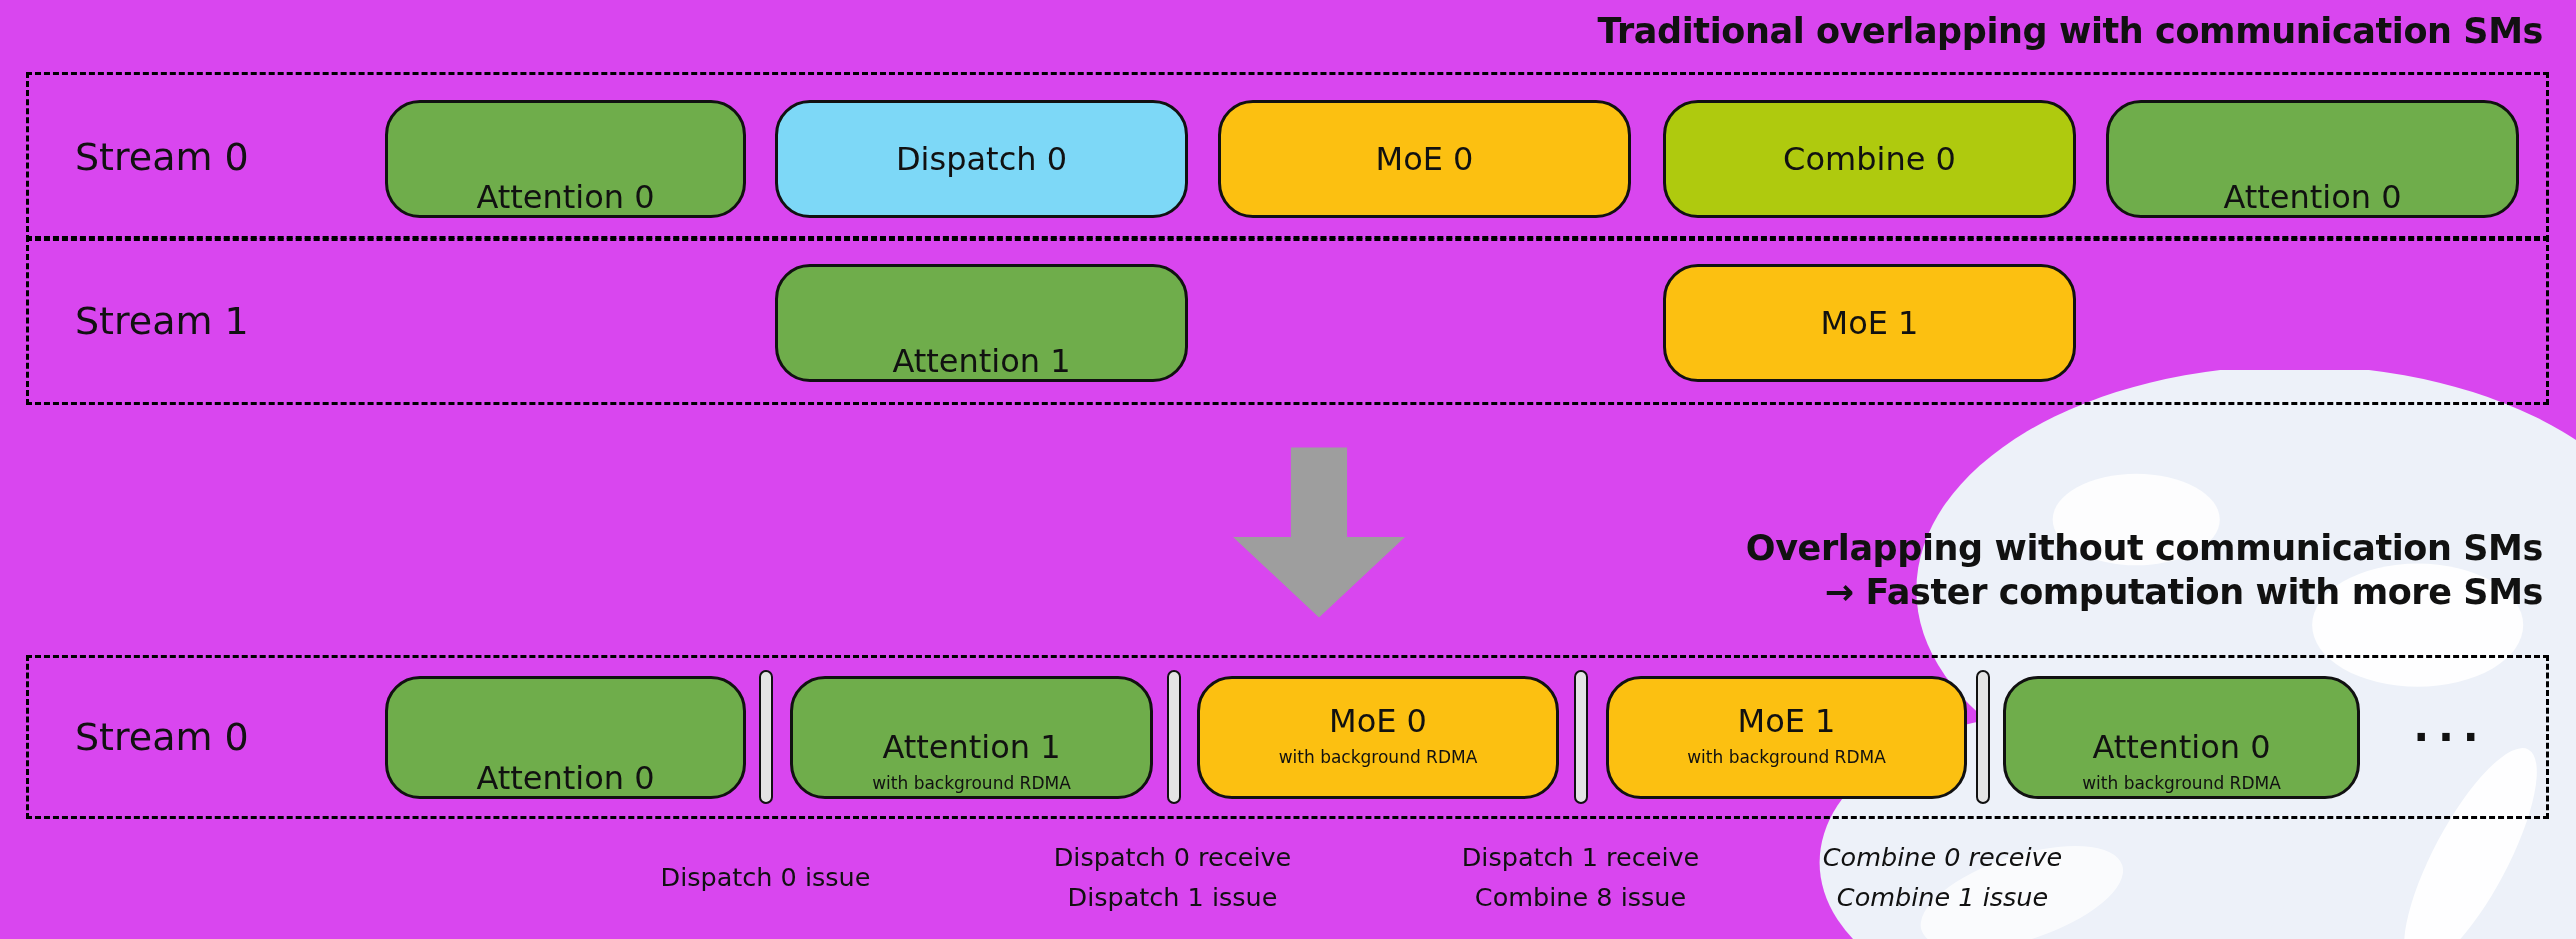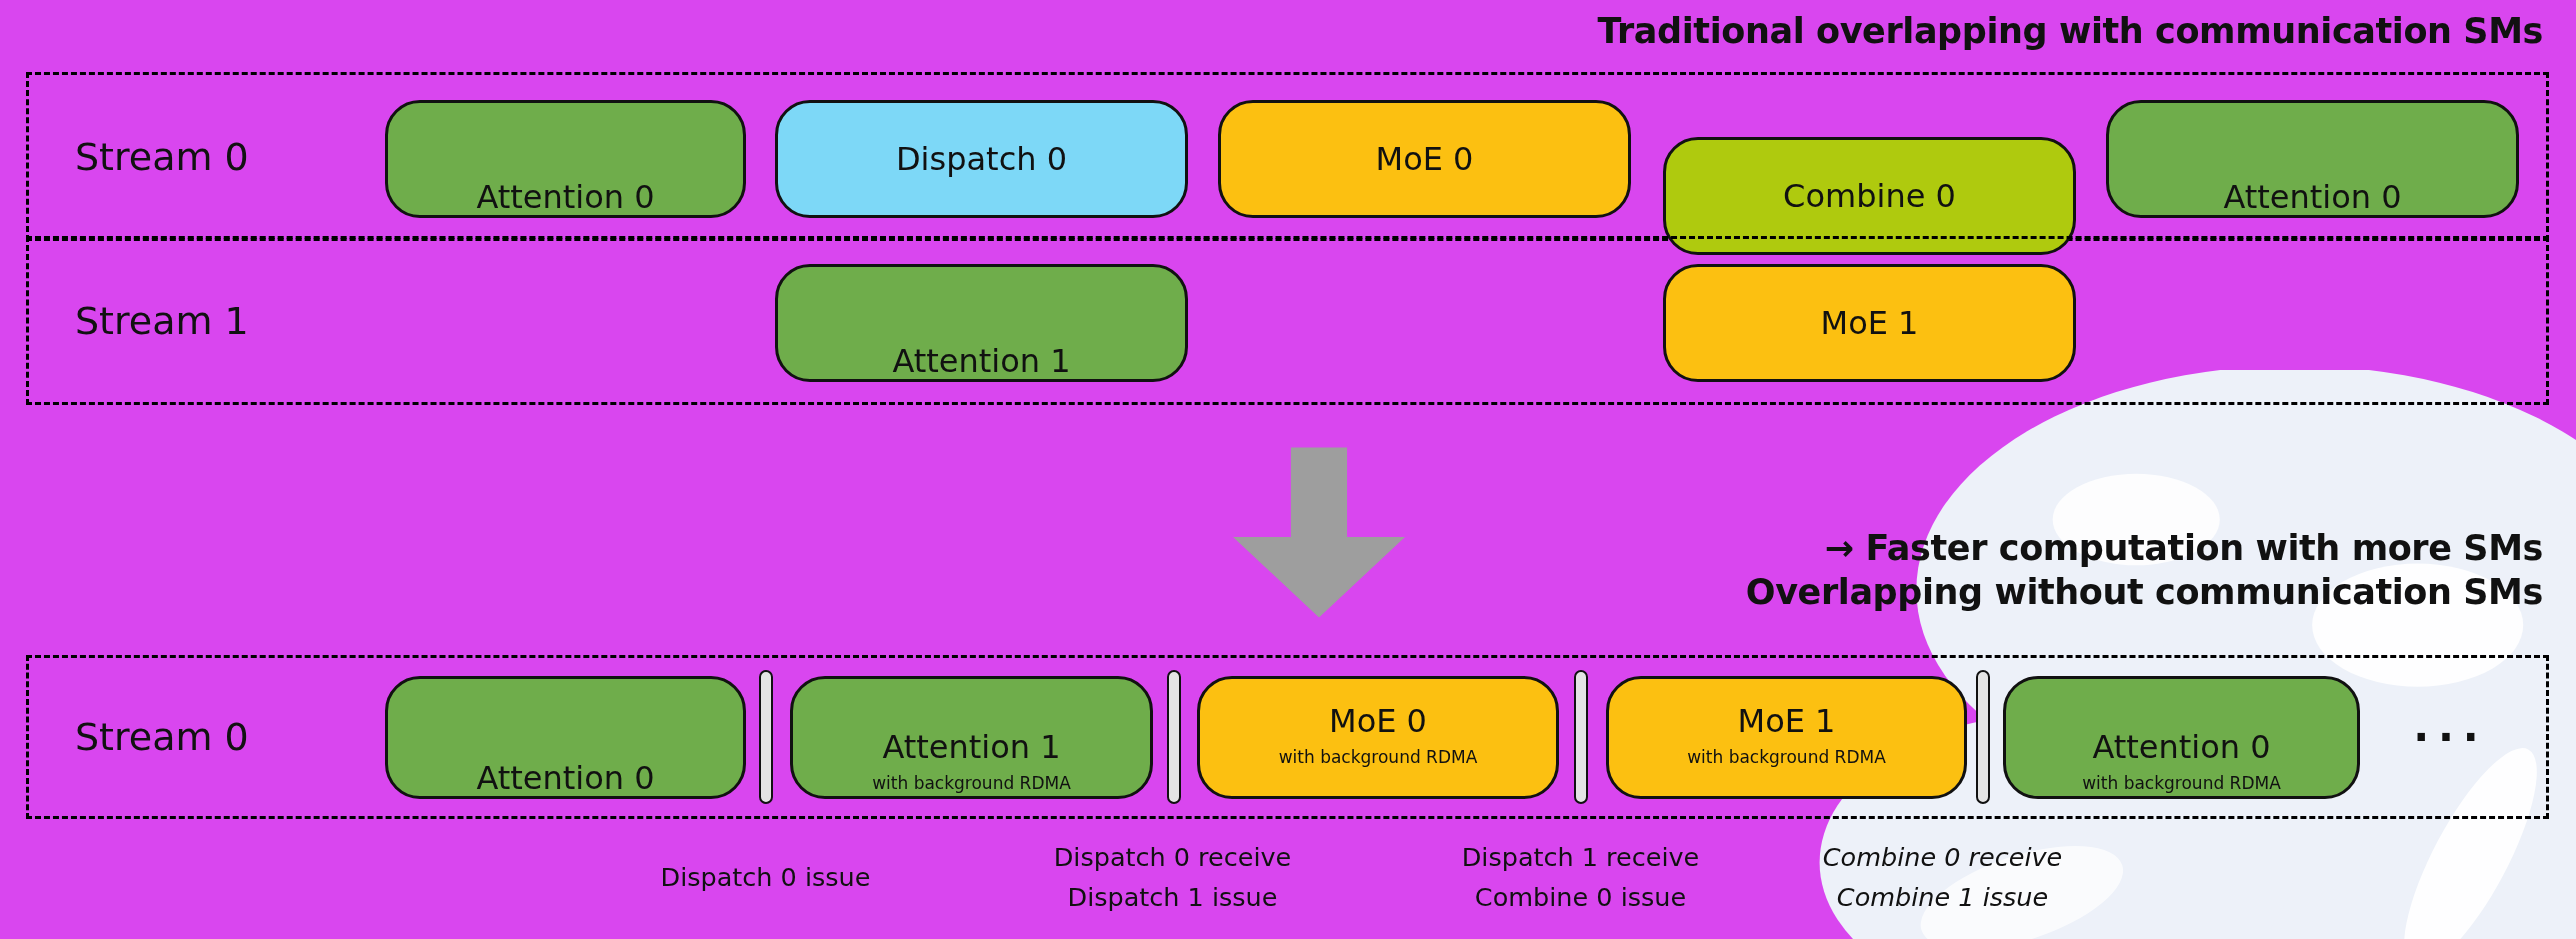--- a/index.html
+++ b/index.html
@@ -88,36 +88,36 @@
     <ellipse cx="380" cy="170" rx="95" ry="52" fill="#FFFFFF" opacity="0.85"></ellipse>
     <ellipse cx="470" cy="425" rx="62" ry="36" fill="#FFFFFF"></ellipse>
     <ellipse cx="760" cy="555" rx="42" ry="140" fill="#FFFFFF" opacity="0.9" transform="rotate(28 760 555)"></ellipse>
     <ellipse cx="250" cy="600" rx="120" ry="48" fill="#FFFFFF" opacity="0.7" transform="rotate(-18 250 600)"></ellipse>
   </svg>
 
   <div class="layer">
 
     <div class="sec-title t1">Traditional overlapping with communication SMs</div>
     <div class="sec-title t2">
+      <div>Overlapping without communication SMs</div>
       <div>→ Faster computation with more SMs</div>
-      <div>Overlapping without communication SMs</div>
     </div>
 
     <div class="tbox boxA">
       <div class="stream-label">Stream 0</div>
       <div class="blk rowAB" style="left:356px;width:361px;" data-color="green">
           <span class="lbl">Attention 0</span>
         </div>
       <div class="blk rowAB" style="left:746px;width:413px;" data-color="blue">
           <span class="lbl">Dispatch 0</span>
         </div>
       <div class="blk rowAB" style="left:1189px;width:413px;" data-color="amber">
           <span class="lbl">MoE 0</span>
         </div>
-      <div class="blk rowAB" style="left:1634px;width:413px;margin-top:37px;" data-color="lime">
+      <div class="blk rowAB" style="left:1634px;width:413px;" data-color="lime">
           <span class="lbl">Combine 0</span>
         </div>
       <div class="blk rowAB" style="left:2077px;width:413px;" data-color="green">
           <span class="lbl">Attention 0</span>
         </div>
     </div>
 
     <div class="tbox boxB">
       <div class="stream-label">Stream 1</div>
       <div class="blk rowAB" style="left:746px;width:413px;" data-color="green">
@@ -166,21 +166,21 @@
 
     <div class="caption cap1">
       <div>Dispatch 0 issue</div>
     </div>
     <div class="caption cap2">
       <div>Dispatch 0 receive</div>
       <div>Dispatch 1 issue</div>
     </div>
     <div class="caption cap3">
       <div>Dispatch 1 receive</div>
-      <div>Combine 0 issue</div>
+      <div>Combine 8 issue</div>
     </div>
     <div class="caption cap4">
       <div>Combine 0 receive</div>
       <div>Combine 1 issue</div>
     </div>
 
   </div>
 </div>
 
 

